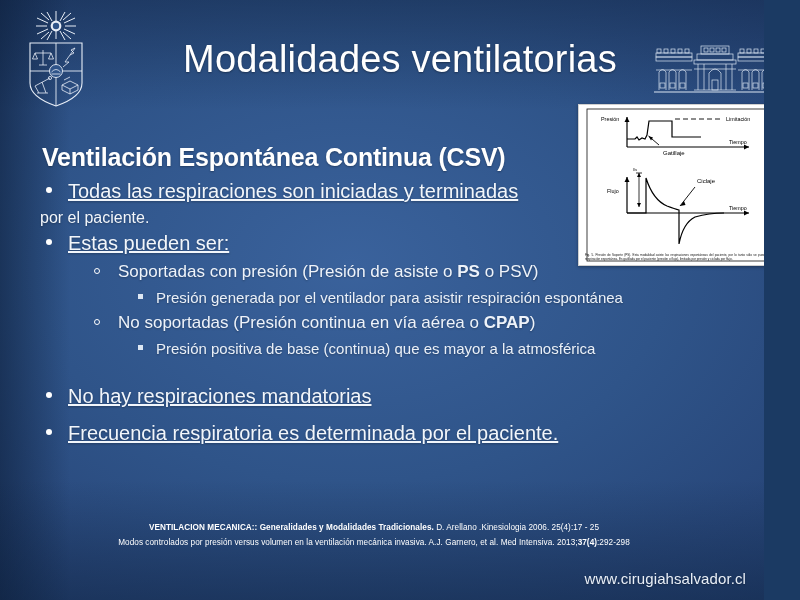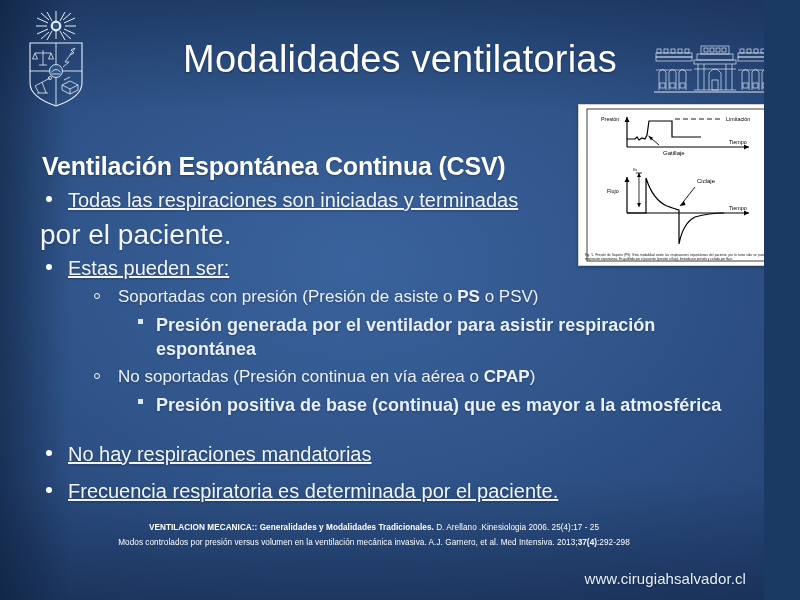--- a/index.html
+++ b/index.html
@@ -91,21 +91,21 @@
     color: #111;
     font-family: "Liberation Sans", sans-serif;
     text-align: justify;
     transform: scale(1.0);
   }
 
   
   #content {
     position: absolute;
     left: 40px;
-    top: 152px;
+    top: 143px;
     width: 690px;
   }
   .heading {
     font-size: 25px;
     font-weight: bold;
     color: #ffffff;
     letter-spacing: -0.2px;
     margin: 0 0 6px 2px;
     text-shadow: 0 1px 2px rgba(0,0,0,0.3);
   }
@@ -122,21 +122,21 @@
   .lvl1 > .bullet {
     position: absolute;
     left: 6px;
     top: 9px;
     width: 6px;
     height: 6px;
     border-radius: 50%;
     background: #ffffff;
   }
   .cont {
-    font-size: 28px;
+    font-size: 16px;
     line-height: 1.34;
     margin: 0 0 2px 0;
     padding-left: 0px;
     color: #f2f6fb;
     text-shadow: 0 1px 2px rgba(0,0,0,0.28);
   }
   .lvl2 {
     position: relative;
     font-size: 17px;
     line-height: 1.35;
@@ -151,27 +151,26 @@
     top: 7px;
     width: 6px;
     height: 6px;
     border-radius: 50%;
     border: 1.3px solid #ffffff;
     box-sizing: border-box;
     background: transparent;
   }
   .lvl3 {
     position: relative;
-    font-size: 18px;
+    font-size: 15px;
     line-height: 1.35;
     margin: 4px 0 3px 0;
     padding-left: 116px;
     color: #eaf0f8;
     text-shadow: 0 1px 2px rgba(0,0,0,0.28);
-    font-weight: bold;
   }
   .lvl3 > .bullet {
     position: absolute;
     left: 98px;
     top: 6px;
     width: 5px;
     height: 5px;
     background: #dde7f3;
   }
   b.strong { font-weight: bold; }

